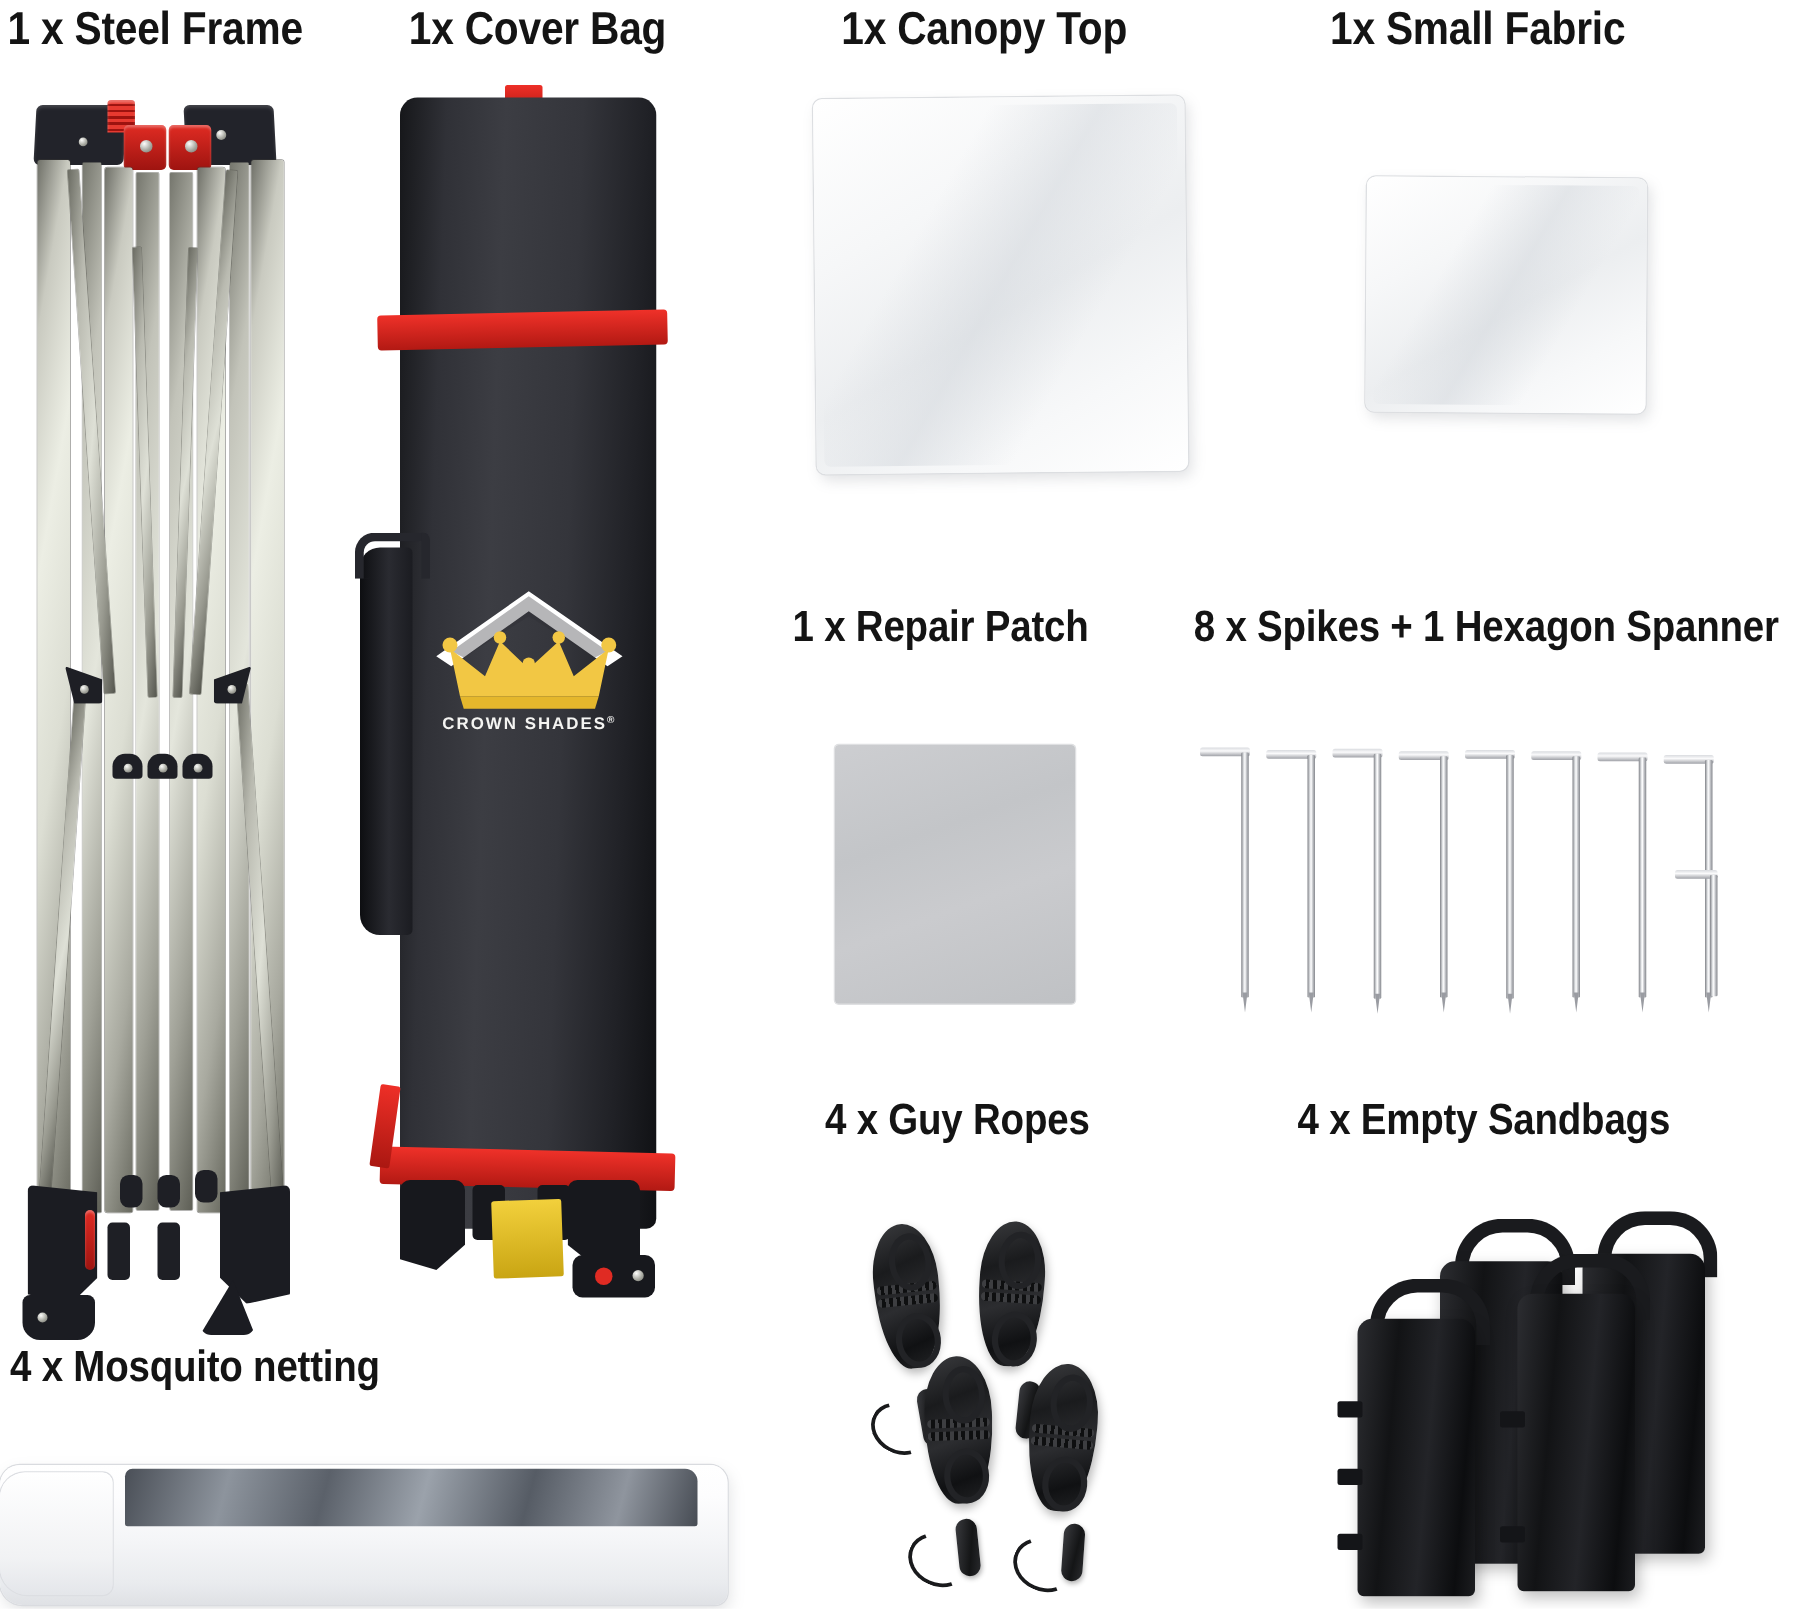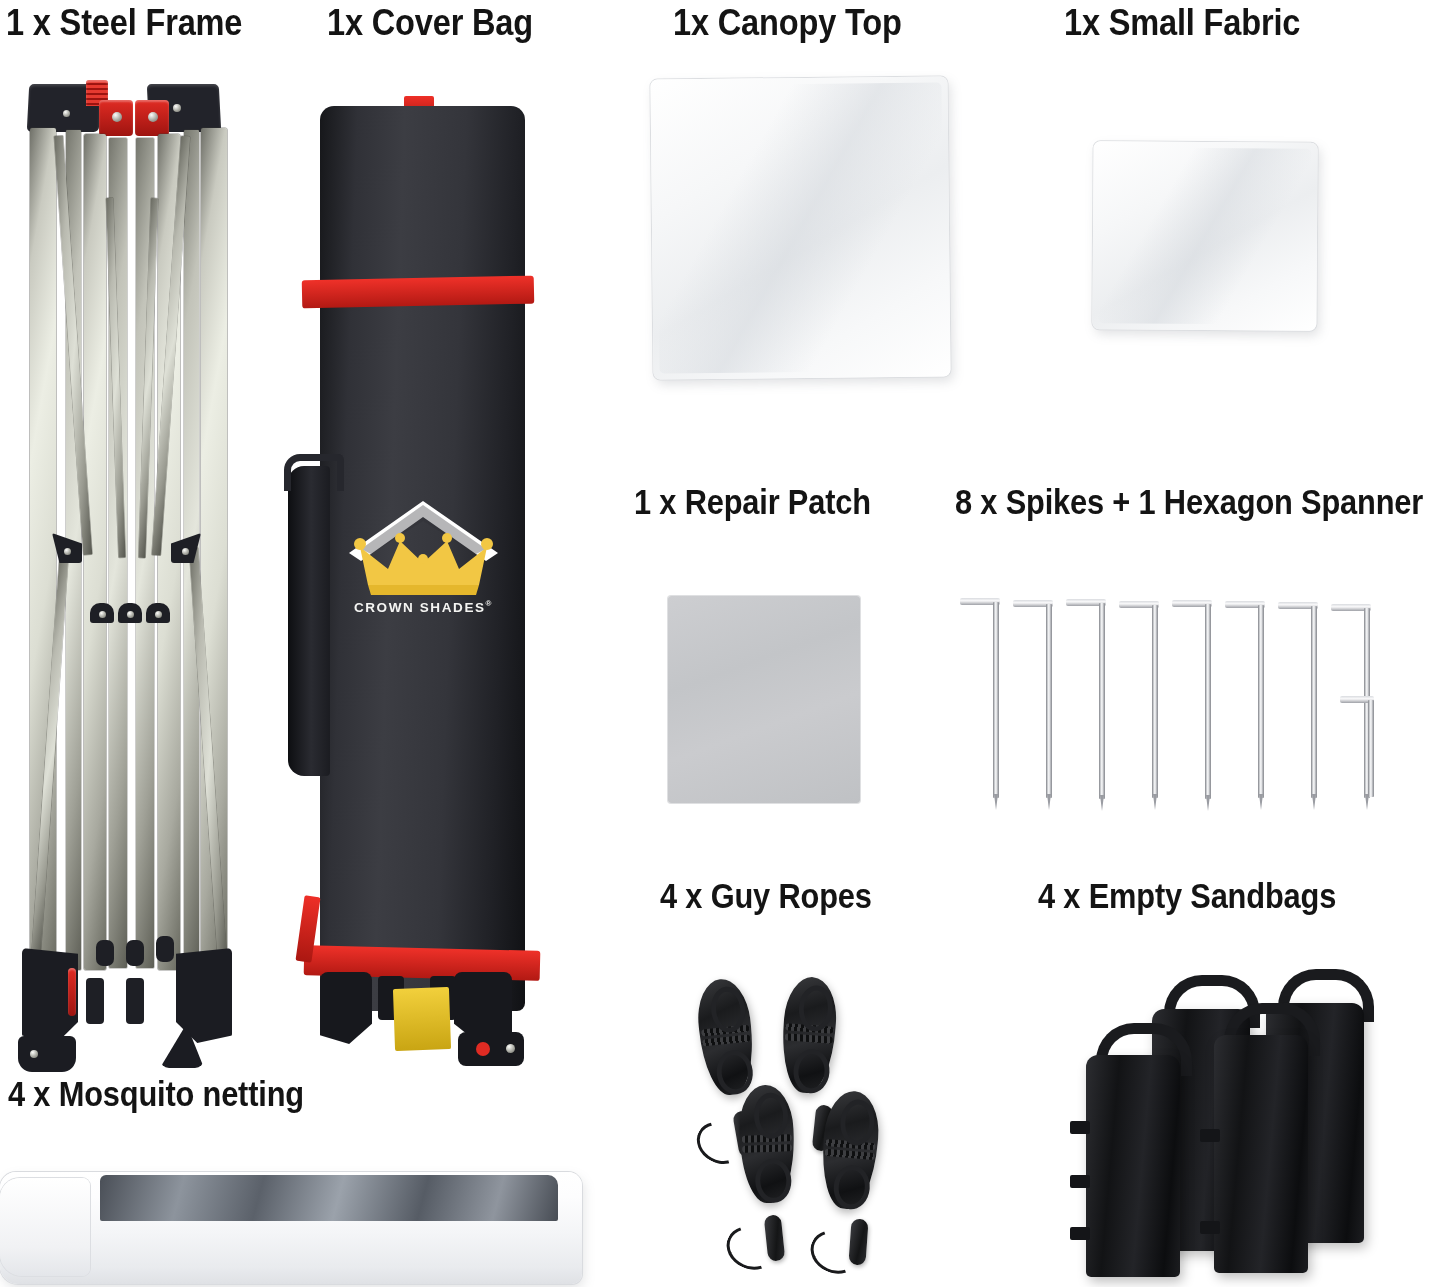--- a/index.html
+++ b/index.html
@@ -36,21 +36,21 @@
     background:linear-gradient(100deg,#6a6b62 0%,#b9bab0 25%,#dee0d6 52%,#98998f 80%,#55564e 100%);
     box-shadow:0 0 0 .5px rgba(55,55,50,.45);
   }
   .blkcap{position:absolute;background:#22232a;border-radius:5px;box-shadow:inset 0 2px 3px rgba(255,255,255,.16);}
   .redcap{position:absolute;background:linear-gradient(180deg,#e02b23,#9e1410);border-radius:4px;box-shadow:inset 0 2px 2px rgba(255,255,255,.3);}
   .joint{position:absolute;background:#1e1f25;border-radius:3px;}
   .rivet{position:absolute;background:radial-gradient(circle at 35% 30%,#fdfdfb,#a9aaa2 55%,#6e6f68);border-radius:50%;}
   .foot{position:absolute;background:#1b1c22;border-radius:5px 5px 9px 9px;}
 
   
-  #bag{left:278px;top:96px;width:275px;height:975px;}
+  #bag{left:278px;top:68px;width:275px;height:975px;}
   .bagbody{
     position:absolute;left:42px;top:10px;width:205px;height:905px;
     background:linear-gradient(92deg,#16171a 0%,#303137 16%,#3c3d43 36%,#34353b 62%,#202126 84%,#101114 100%);
     border-radius:14px 14px 8px 8px;
   }
   .bagside{
     position:absolute;left:10px;top:370px;width:42px;height:310px;
     background:linear-gradient(90deg,#0d0e11,#2a2b31 55%,#1b1c21);
     border-radius:16px 4px 4px 16px;
   }

